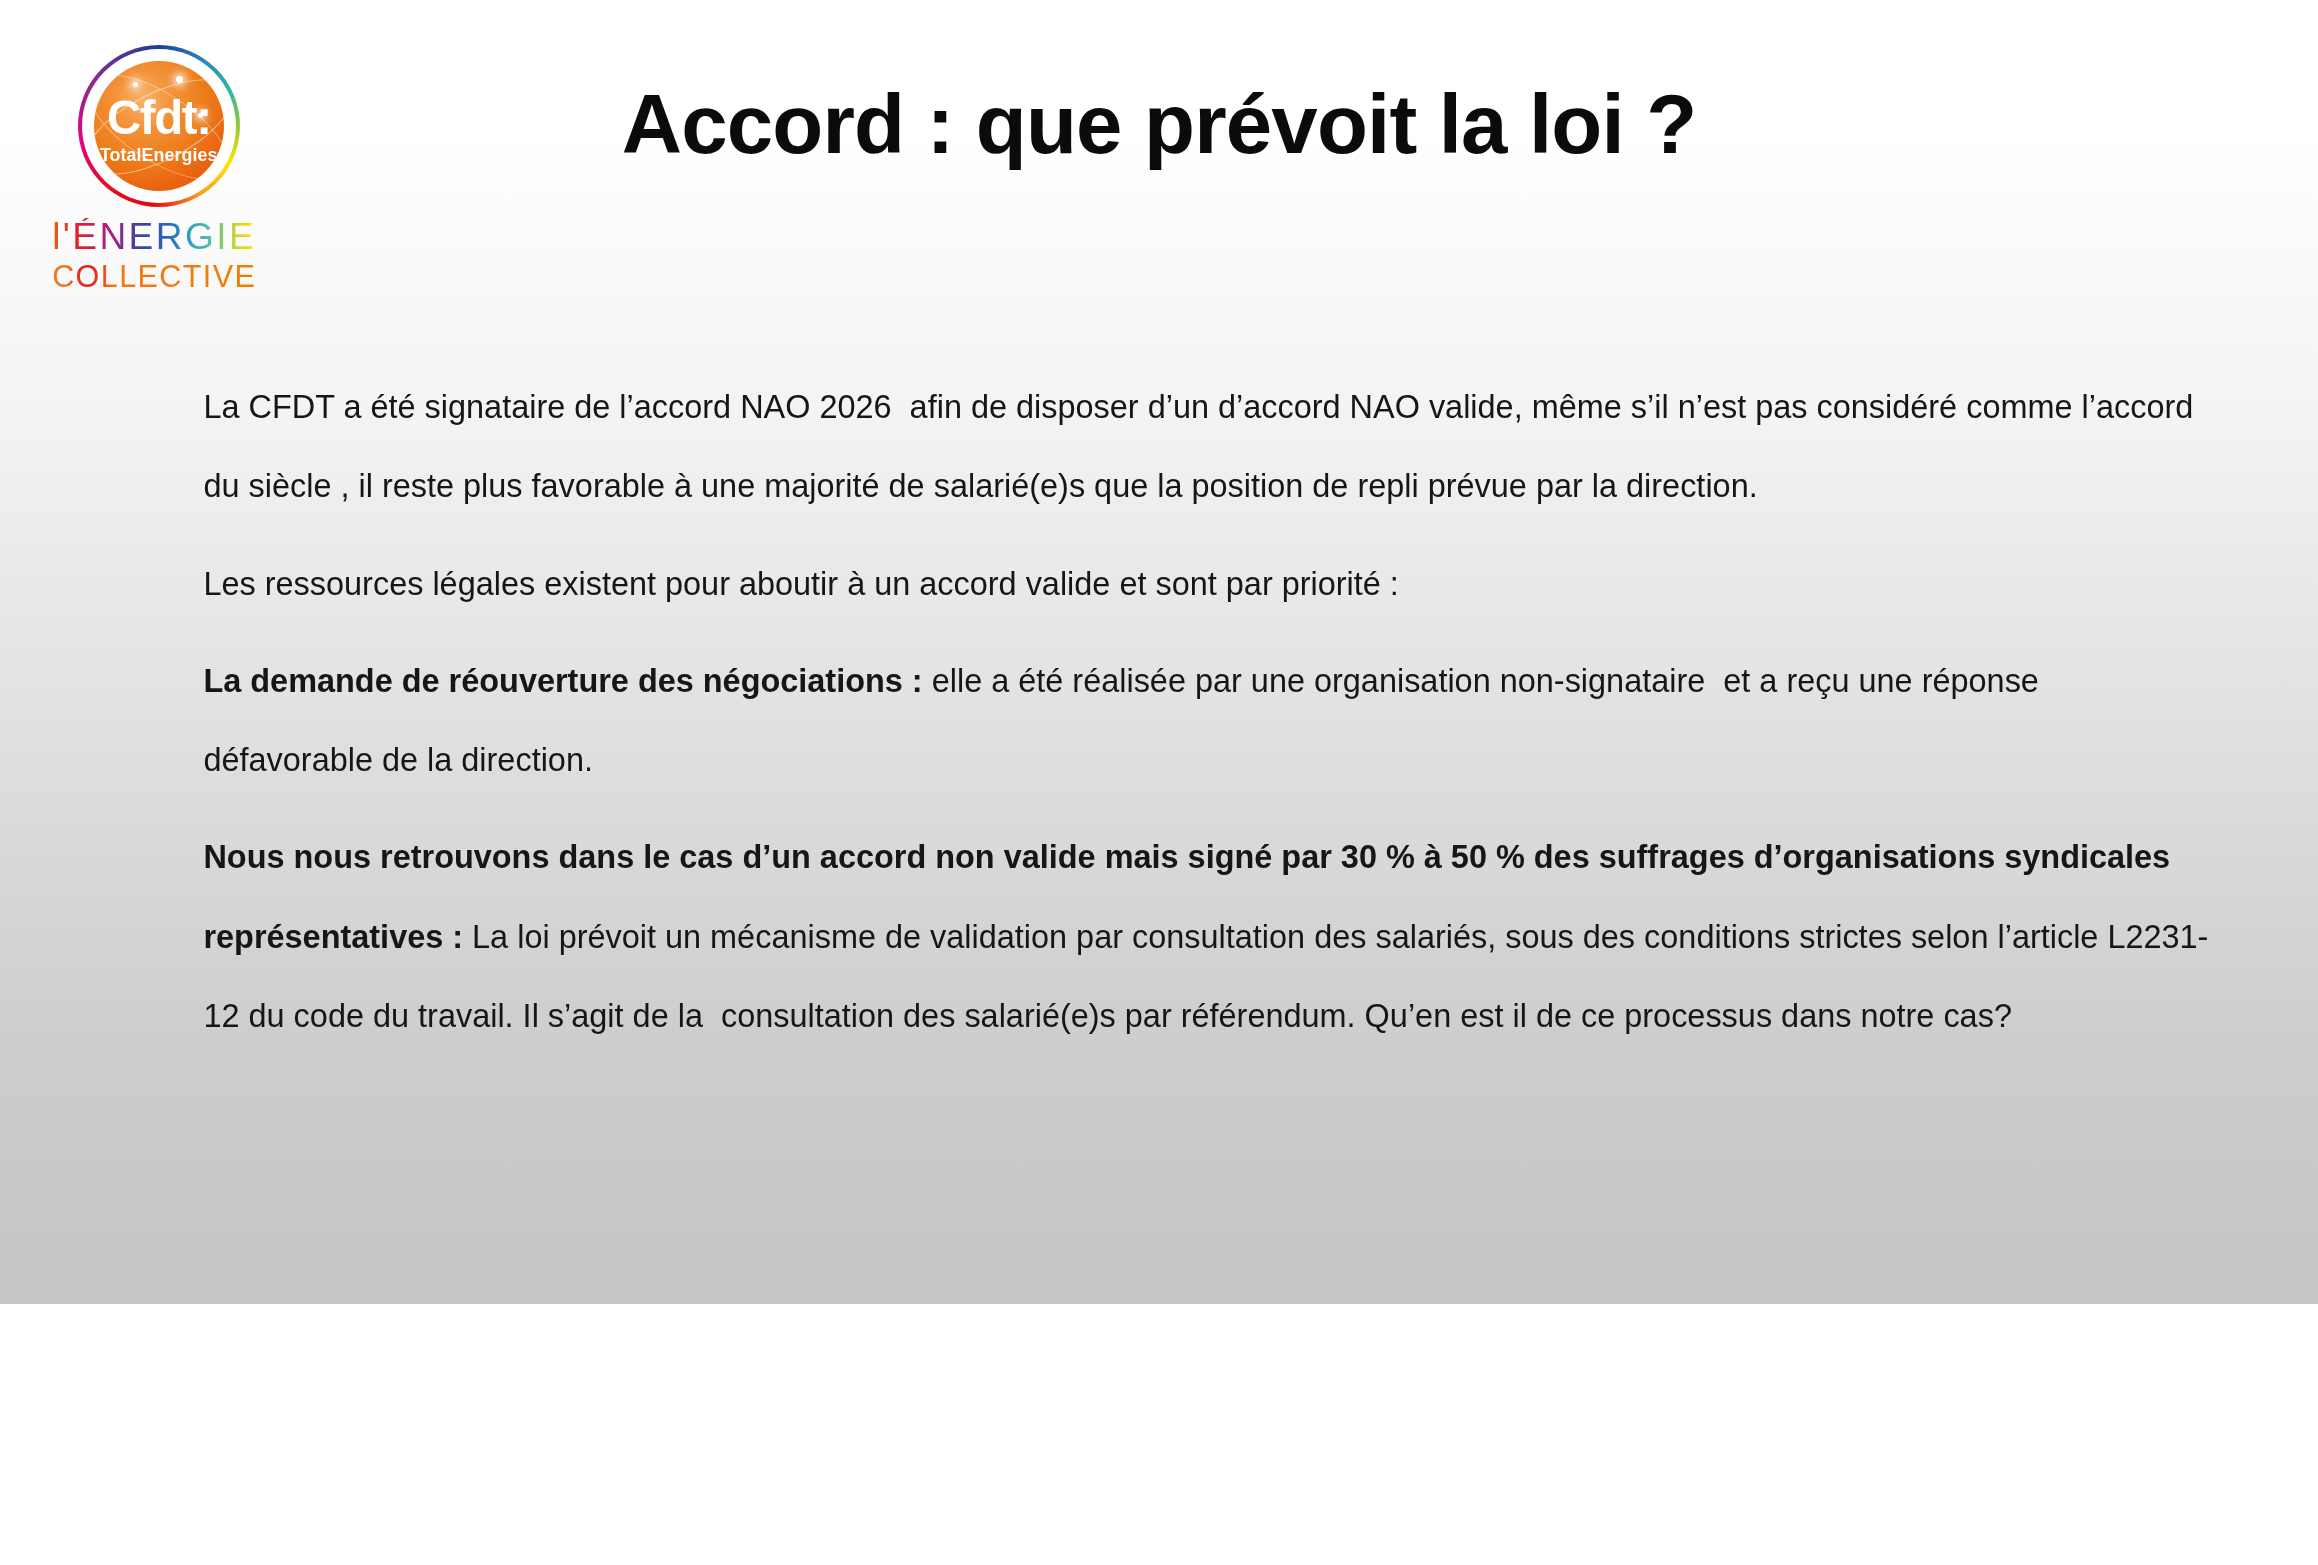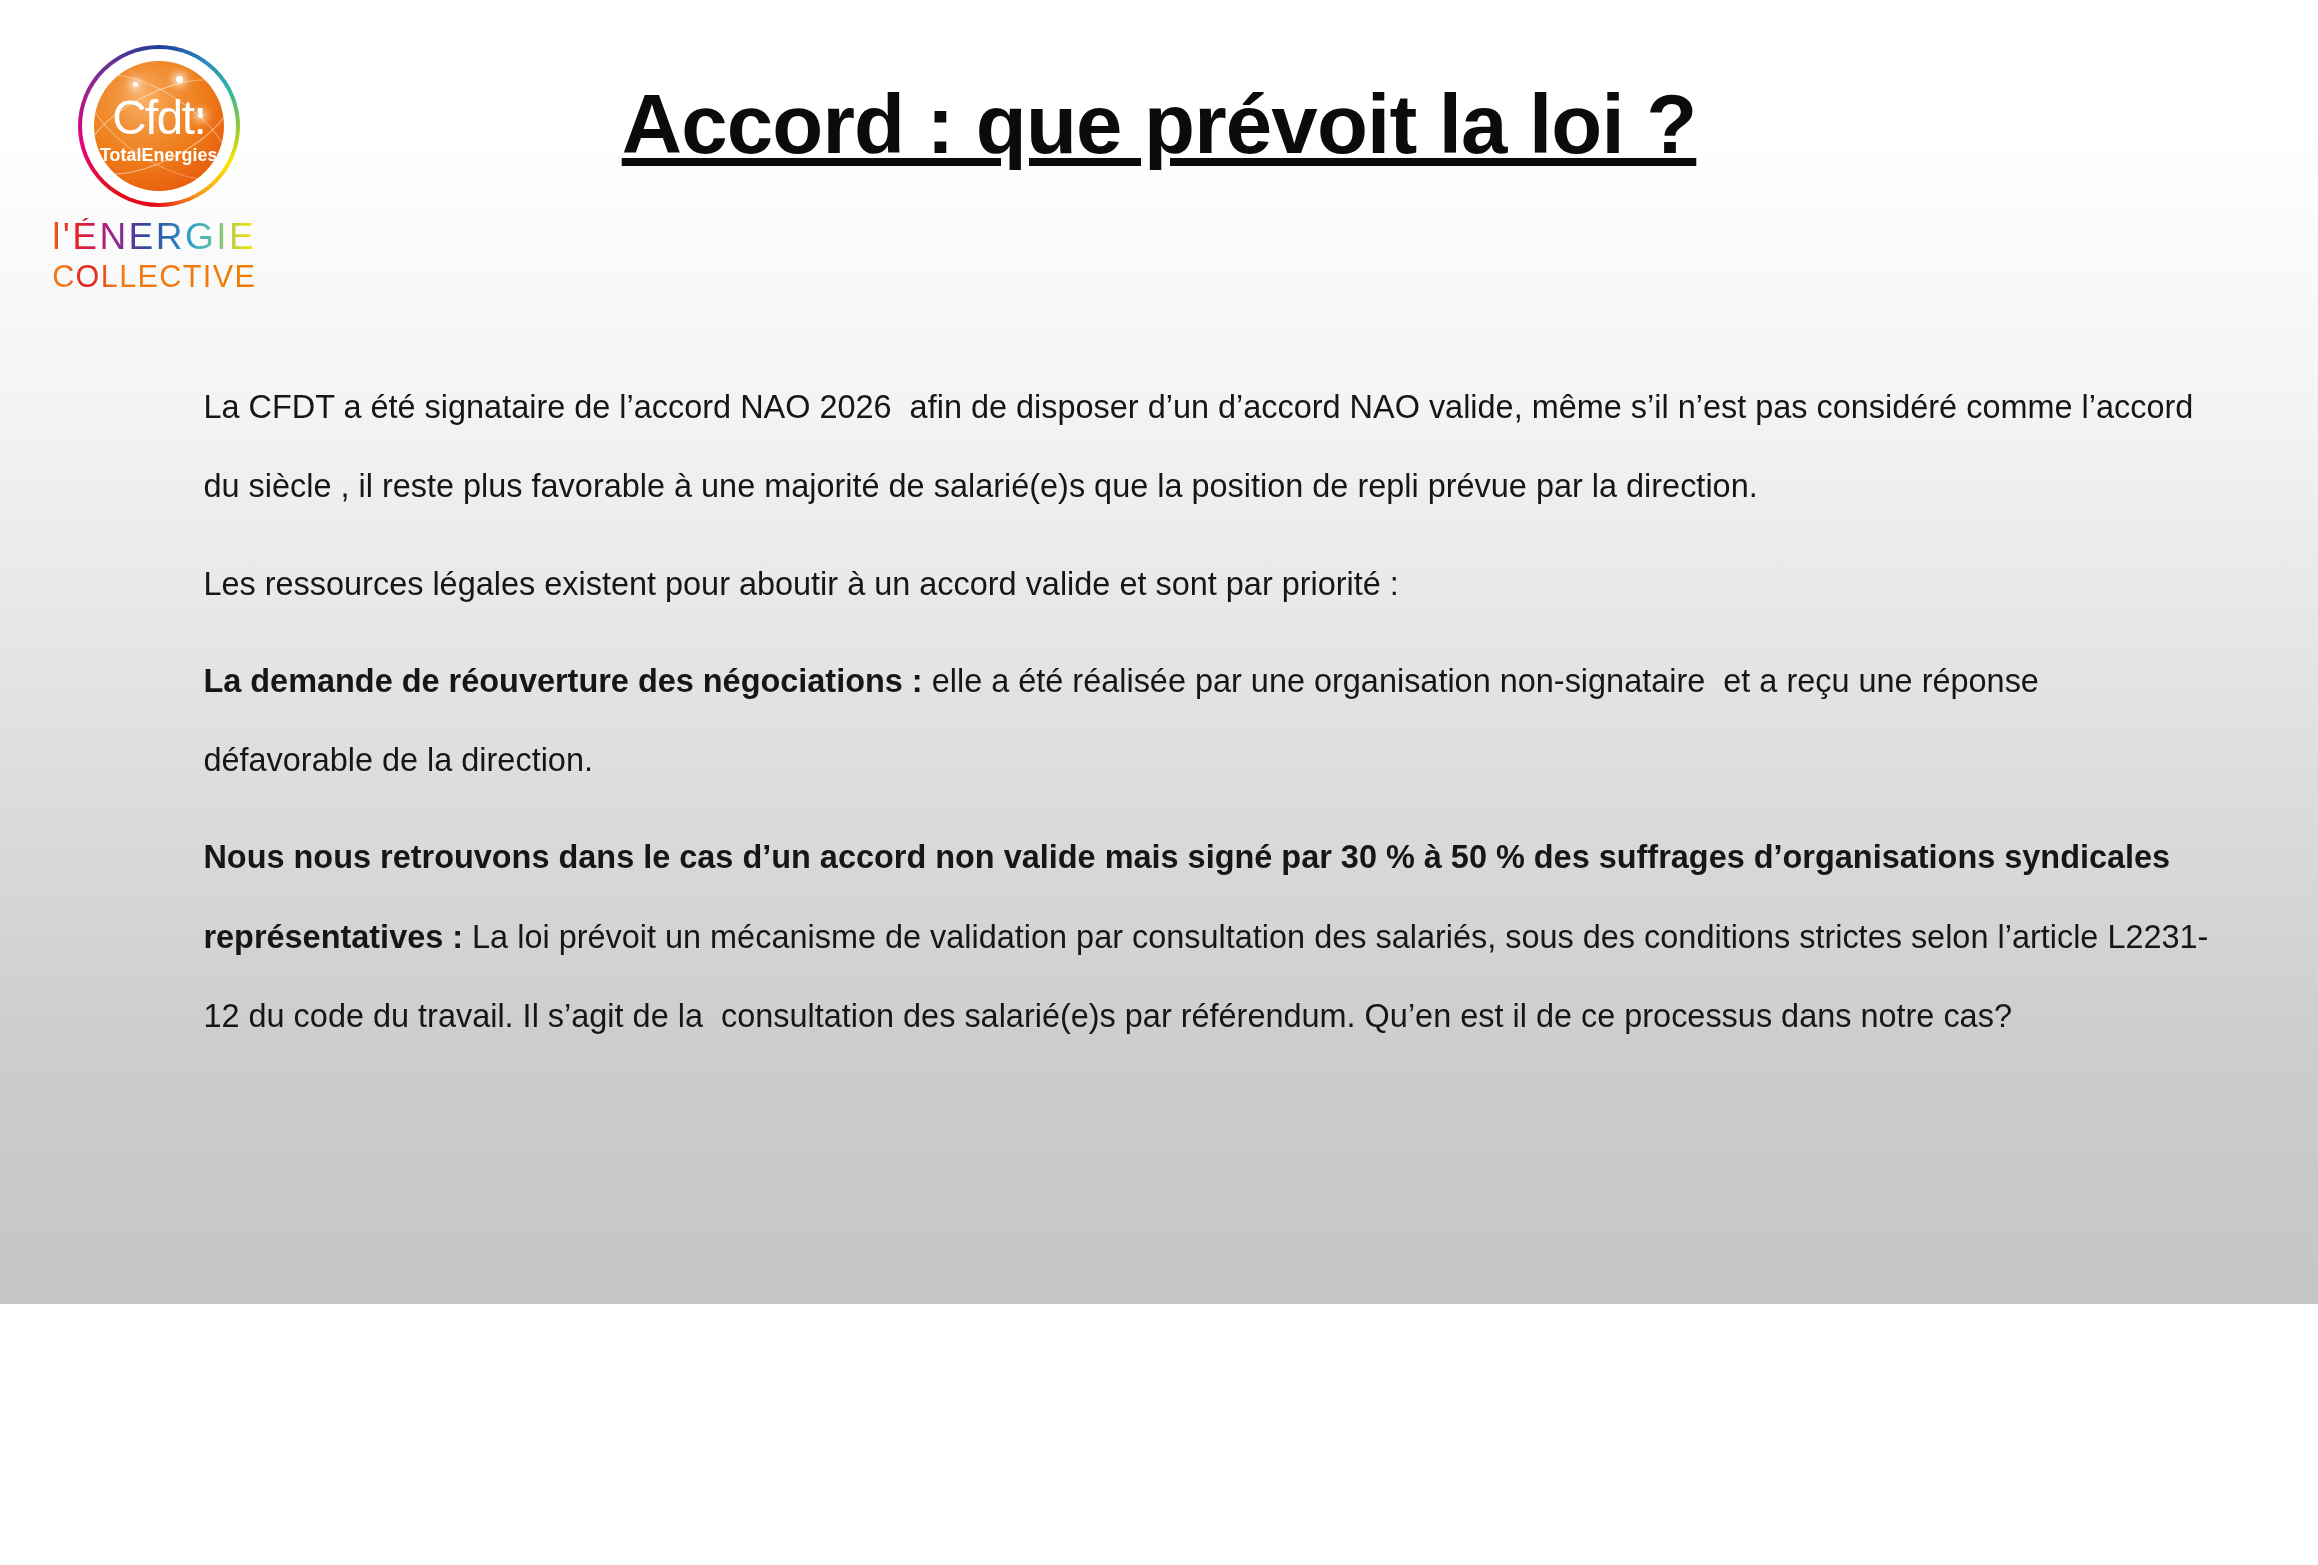--- a/index.html
+++ b/index.html
@@ -42,21 +42,21 @@
   .orbit1 { transform: rotate(-27deg); }
   .orbit2 { transform: rotate(33deg); border-color: rgba(255,255,255,0.4); }
   .spark {
     position: absolute; width: 0.22vw; height: 0.22vw; border-radius: 50%;
     background: #ffffff; box-shadow: 0 0 0.35vw 0.14vw rgba(255,255,255,0.85);
   }
   .s1 { left: 30%; top: 16%; }
   .s2 { left: 63%; top: 11%; width: 0.3vw; height: 0.3vw; }
   .s3 { left: 80%; top: 40%; }
   .brand {
-    position: relative; color: #ffffff; font-weight: 400;
+    position: relative; color: #ffffff; font-weight: 700;
     font-size: 2.05vw; letter-spacing: -0.03em; line-height: 1;
     transform: translateY(0.12vw);
   }
   .brand-sub {
     position: relative; color: #ffffff; font-weight: 700;
     font-size: 0.77vw; letter-spacing: 0.005em; line-height: 1;
     margin-top: 0.22vw; transform: translateY(0.12vw);
   }
   .tagline { position: absolute; left: 2.25vw; top: 9.42vw; line-height: 1; }
   .tagline1 {
@@ -71,21 +71,20 @@
     -webkit-background-clip: text; background-clip: text;
     color: transparent;
   }
 
   
   .title {
     position: absolute; left: 0; top: 3.1vw; width: 100%;
     text-align: center; color: #0b0b0b;
     font-size: 3.6vw; font-weight: 700; letter-spacing: -0.01em;
     line-height: 1.25;
-    text-decoration: underline;
   }
 
   
   .body-text {
     position: absolute; left: 8vw; top: 15.1vw; width: 88.2vw;
     color: #161616;
     font-size: 1.4vw; line-height: 3.42vw;
   }
   .body-text p { margin: 18px; white-space: pre-wrap; }
   .body-text strong { font-weight: 700; }

